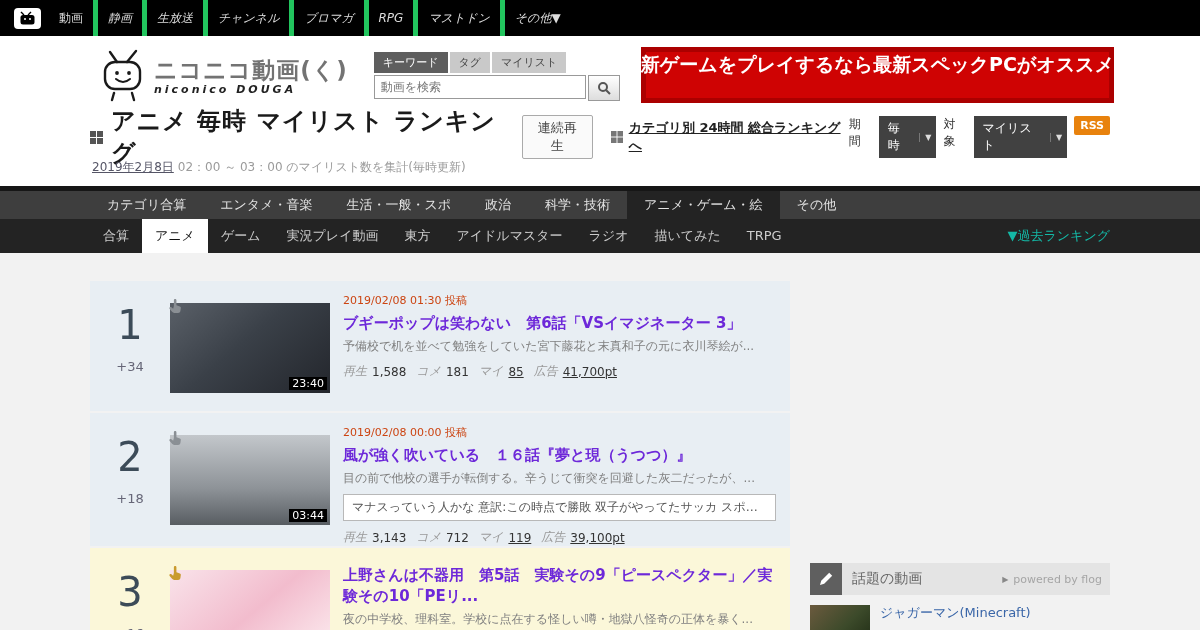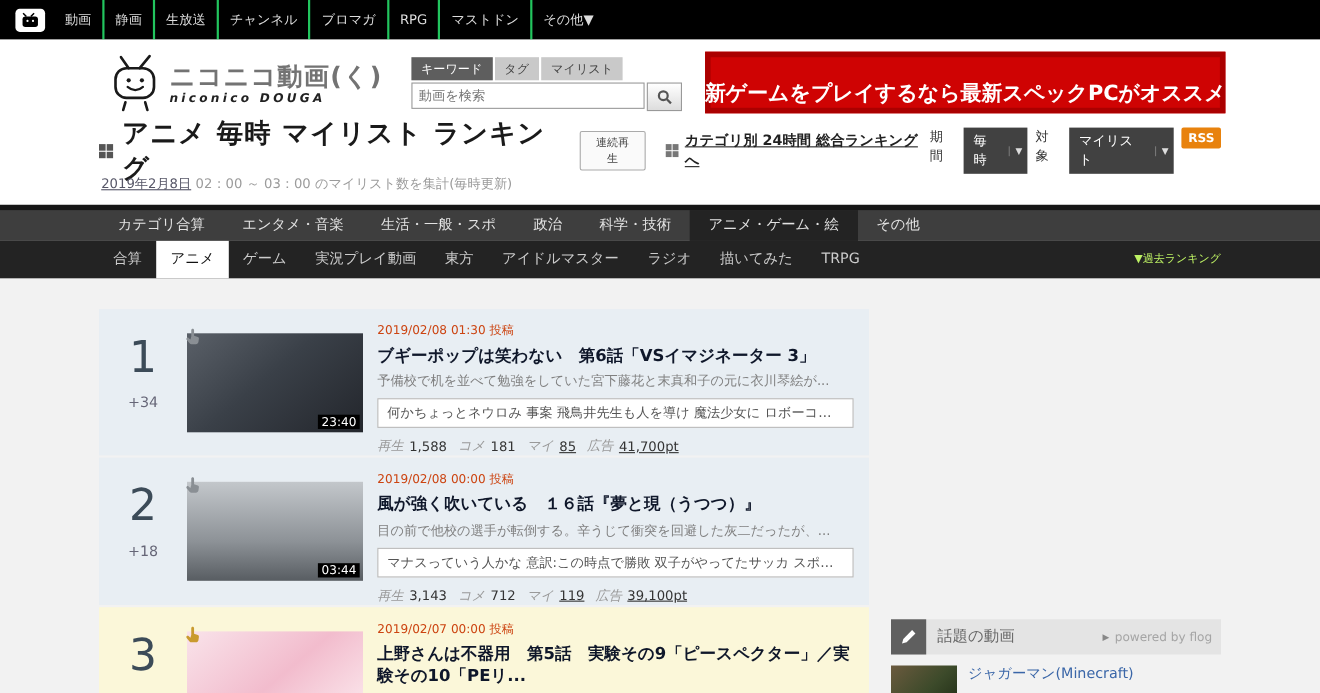--- a/index.html
+++ b/index.html
@@ -6,21 +6,21 @@
     background:#f2f2f2;font-family:"DejaVu Sans","Liberation Sans",sans-serif;}
   a{cursor:pointer;}
 
   
   .topbar{height:36px;background:#000;display:flex;align-items:center;
     padding:0 14px;box-sizing:border-box;font-size:12px;}
   .tvbadge{width:27px;height:21px;background:#fff;border-radius:4px;display:flex;
     align-items:center;justify-content:center;margin-right:8px;cursor:pointer;flex:none;}
   .tnav{display:flex;align-items:center;height:100%;}
   .tnav a{color:#ddd;text-decoration:none;padding:0 10px;line-height:36px;white-space:nowrap;}
-  .tnav a + a{border-left:2px solid #22c55e;}
+  .tnav a + a{border-left:5px solid #22c55e;font-style:italic;}
   .tnav.right{margin-left:auto;}
   a.login{color:#e86a5e;}
   a.register{color:#c08b2d;}
 
   
   .whitearea{background:#fff;height:150px;box-sizing:border-box;position:relative;}
   .header-top{display:flex;align-items:flex-start;padding:12px 0 0 100px;height:86px;box-sizing:border-box;}
   .logo{display:flex;align-items:center;}
   .logo-text{margin-left:8px;}
   .logo-main{font-size:23px;font-weight:bold;color:#737373;letter-spacing:1px;line-height:1.1;}
@@ -28,27 +28,27 @@
   .searchbox{margin-left:26px;margin-top:4px;}
   .stabs{display:flex;gap:2px;}
   .stab{font-size:11px;padding:3px 9px;background:#c9c9c9;color:#444;cursor:pointer;}
   .stab.active{background:#5e5e5e;color:#fff;}
   .srow{display:flex;margin-top:2px;}
   .srow input{width:198px;height:22px;border:1px solid #999;font-size:12px;padding:0 6px;outline:none;
     font-family:"DejaVu Sans","Liberation Sans",sans-serif;}
   .sbtn{width:30px;height:24px;margin-left:2px;background:linear-gradient(#fff,#ddd);
     border:1px solid #999;display:flex;align-items:center;justify-content:center;cursor:pointer;}
   .ad{position:absolute;top:11px;right:86px;width:473px;height:56px;background:#cf0303;
-    border:5px solid #ab0000;box-sizing:border-box;display:flex;align-items:flex-end;justify-content:center;
+    border:5px solid #ab0000;box-sizing:border-box;display:flex;align-items:flex-start;justify-content:center;
     color:#fff;font-weight:bold;font-size:19px;white-space:nowrap;cursor:pointer;}
 
   .pagehead{padding:0 90px;}
   .ph1{display:flex;align-items:center;height:30px;}
   .ptitle{font-size:24px;font-weight:bold;margin:0 10px 0 8px;color:#1a1a1a;letter-spacing:1px;}
-  .btn-renzoku{font-size:10px;padding:3px 9px;border:1px solid #aaa;background:#fafafa;color:#444;
+  .btn-renzoku{font-size:13px;padding:3px 9px;border:1px solid #aaa;background:#fafafa;color:#444;
     border-radius:2px;cursor:pointer;font-family:inherit;}
   .gicon2{margin-left:18px;display:flex;}
   .gicon1{display:flex;}
   .catlink{font-size:13px;font-weight:bold;color:#222;text-decoration:underline;margin-left:6px;}
   .controls{margin-left:auto;display:flex;align-items:flex-start;gap:7px;font-size:12px;color:#333;}
   .select{display:inline-flex;align-items:center;background:#414141;color:#fff;font-size:12px;
     padding:4px 5px 4px 9px;cursor:pointer;}
   .select .arr{font-size:8px;margin-left:9px;border-left:1px solid #777;padding-left:5px;color:#ddd;}
   .rss{background:#e8820d;color:#fff;font-weight:bold;font-size:11px;padding:3px 6px;border-radius:2px;cursor:pointer;}
   .ph2{margin-top:7px;font-size:12px;display:flex;gap:4px;padding-left:2px;}
@@ -56,42 +56,42 @@
   .datenote{color:#9b9b9b;}
 
   
   .catbar{background:#3e3e3e;border-top:5px solid #161616;height:28px;}
   .catbar .inner,.subbar .inner{width:1020px;margin:0 auto;display:flex;height:100%;align-items:flex-end;}
   .cat{line-height:28px;padding:0 17px;font-size:13px;color:#e3e3e3;cursor:pointer;white-space:nowrap;}
   .cat.active{background:#232323;}
   .subbar{background:#232323;height:34px;}
   .sub{line-height:34px;padding:0 13px;font-size:13px;color:#ccc;cursor:pointer;white-space:nowrap;}
   .sub.active{background:#fff;color:#111;}
-  .past{margin-left:auto;line-height:34px;font-size:10px;color:#bef264;white-space:nowrap;}
+  .past{margin-left:auto;line-height:34px;font-size:13px;color:#14b8a6;white-space:nowrap;}
 
   
   .main{width:1020px;margin:0 auto;display:flex;padding-top:28px;}
   .ranklist{width:700px;flex:none;}
   .rrow{display:flex;margin-bottom:2px;padding-top:12px;box-sizing:border-box;min-height:130px;}
   .rrow.blue{background:#e8eef3;}
   .rrow.yellow{background:#fbf7d9;}
   .rankcol{width:80px;text-align:center;flex:none;}
   .rank{font-size:40px;color:#3c4b58;margin-top:12px;line-height:1;}
   .delta{font-size:13px;color:#667;margin-top:14px;}
   .thumbwrap{position:relative;width:160px;flex:none;margin-top:10px;}
   .hand{position:absolute;top:-6px;left:-4px;color:#8a8f94;z-index:2;}
   .yellow .hand{color:#c99a2e;}
   .thumb{width:160px;height:90px;position:relative;cursor:pointer;}
   .t1{background:linear-gradient(140deg,#5a6068 0%,#3a4048 45%,#23262c 100%);}
   .t2{background:linear-gradient(180deg,#c3c7cb 0%,#8d9297 60%,#585d62 100%);}
   .t3{background:linear-gradient(140deg,#f9e3ea 0%,#f2bccd 50%,#fdeff2 100%);}
   .dur{position:absolute;right:3px;bottom:3px;background:#000;color:#fff;font-size:11px;padding:0 3px;}
   .info{flex:1;padding:0 14px 0 13px;min-width:0;}
   .posted{font-size:11px;color:#cc4411;}
-  .vtitle{display:block;font-size:15px;font-weight:bold;color:#0f172a;text-decoration:none;
+  .vtitle{display:block;font-size:15px;font-weight:bold;color:#6d28d9;text-decoration:none;
     margin-top:5px;line-height:1.35;}
   .desc{font-size:12px;color:#808080;margin-top:5px;white-space:nowrap;overflow:hidden;text-overflow:ellipsis;}
   .combox{border:1px solid #b8b8b8;background:#fff;font-size:12px;color:#555;padding:4px 8px;
     margin-top:7px;white-space:nowrap;overflow:hidden;text-overflow:ellipsis;}
   .stats{margin-top:8px;font-size:12px;display:flex;align-items:center;}
   .sl{color:#999;margin-right:5px;font-style:italic;}
   .sv{color:#333;margin-right:10px;text-decoration:none;}
   a.sv{text-decoration:underline;color:#333;}
 
   
@@ -257,21 +257,20 @@
           </svg>
         </span>
         <div class="thumb t1">
           <span class="dur">23:40</span>
         </div>
       </div>
       <div class="info">
         <div class="posted">2019/02/08 01:30 投稿</div>
         <a class="vtitle">ブギーポップは笑わない　第6話「VSイマジネーター 3」</a>
         <div class="desc">予備校で机を並べて勉強をしていた宮下藤花と末真和子の元に衣川琴絵が...</div>
-        <div class="combox">何かちょっとネウロみ 事案 飛鳥井先生も人を導け 魔法少女に ロボーコップ?</div>
         <div class="stats">
           <span class="sl">再生</span>
           <span class="sv">1,588</span>
           <span class="sl">コメ</span>
           <span class="sv">181</span>
           <span class="sl">マイ</span>
           <a class="sv">85</a>
           <span class="sl">広告</span>
           <a class="sv">41,700pt</a>
         </div>
@@ -318,21 +317,20 @@
       </div>
       <div class="thumbwrap">
         <span class="hand">
           <svg width="18" height="18" viewBox="0 0 24 24" fill="currentColor">
             <path d="M10.5 12V4.2c0-1 .8-1.7 1.7-1.7s1.7.7 1.7 1.7V11l4.6 1.5c.8.3 1.3 1 1.3 1.9l-.6 4.2c-.2 1.5-1.5 2.6-3 2.6h-5.4c-.9 0-1.8-.4-2.4-1.1l-3.5-4.2c-.5-.6-.5-1.6.1-2.2.6-.6 1.6-.6 2.2-.1l2.3 2z"></path>
           </svg>
         </span>
         <div class="thumb t3"></div>
       </div>
       <div class="info">
-        <div class="posted">2019/02/07 00:00 投稿</div>
         <a class="vtitle">上野さんは不器用　第5話　実験その9「ピースペクター」／実験その10「PEリ...</a>
         <div class="desc">夜の中学校、理科室。学校に点在する怪しい噂・地獄八怪奇の正体を暴く...</div>
       </div>
     </article>
 
   </div>
 
   <aside class="sidebar">
     <div class="topics-head">
       <span class="pencil">

